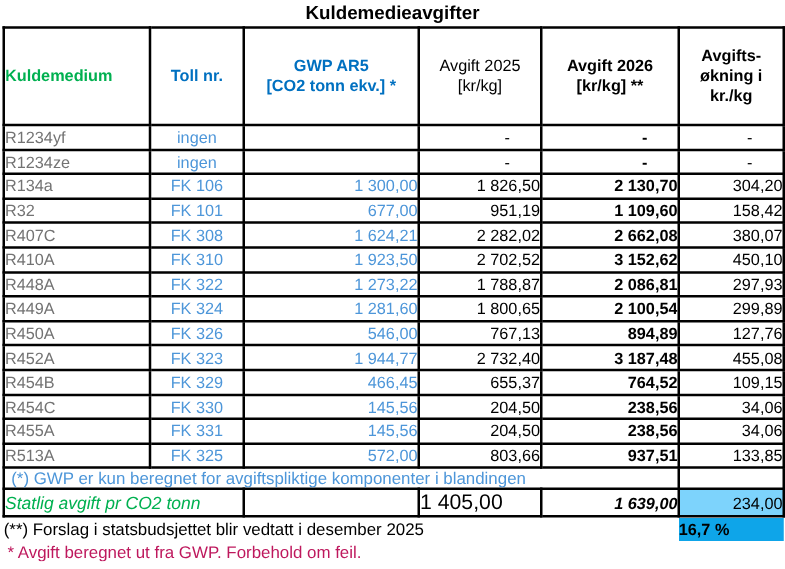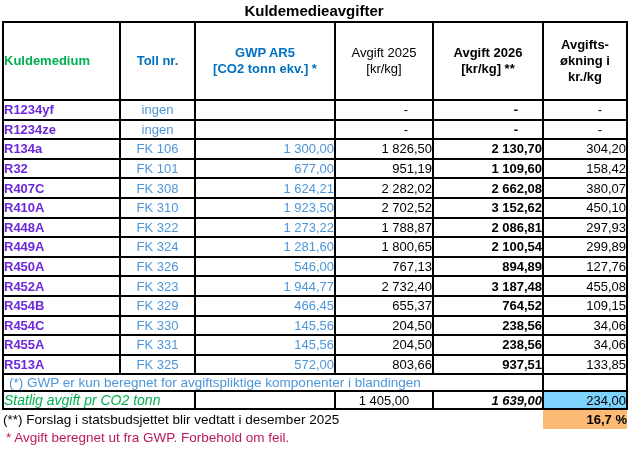--- a/index.html
+++ b/index.html
@@ -22,46 +22,46 @@
   thead tr { height:78px; }
   thead th { font-size:13px; font-weight:bold; text-align:center; vertical-align:middle; line-height:16px; }
   th.h-name { color:#00B050; text-align:left; padding-left:7px;border-radius:14px; }
   th.h-toll { color:#0070C0; }
   th.h-gwp  { color:#0070C0; }
   th.h-a25  { font-weight:normal;margin-left:12px; }
   th.h-a26  { }
   th.h-okn  { }
   tbody.data tr { height:19.6px; }
   tbody.data td { font-size:13px; vertical-align:middle; }
-  td.c-name { color:#6d28d9; font-weight:bold; padding-left:5px; }
+  td.c-name { color:#737373; font-weight:normal; padding-left:5px; }
   td.c-toll { color:#4D96D9; text-align:center; }
   td.c-gwp  { color:#4D96D9; text-align:right; padding-right:5px; }
   td.c-a25  { text-align:right; padding-right:5px; }
   td.c-a26  { text-align:right; padding-right:6px; font-weight:bold; }
   td.c-okn  { text-align:right; padding-right:5px; }
   tbody.data td.dash { padding-right:24px; }
   tr.note-blue { height:16px; }
   tr.note-blue td.note-text {
     color:#4D96D9; font-size:13.5px; padding-left:5px; text-align:left;
   }
   tr.summary { height:16px; }
   td.sum-label {
     color:#00B050; font-style:italic; font-size:14px;
     padding-left:6px; text-align:left;
   }
   td.sum-blank { }
-  td.sum-a25 { text-align:center; padding-right:5px; font-size:13px; }
+  td.sum-a25 { text-align:left; padding-right:5px; font-size:17px; }
   td.sum-a26 { text-align:right; padding-right:6px; font-size:13px; font-weight:bold; font-style:italic; }
   td.orange-cell { background:#7dd3fc; text-align:right; padding-right:5px; font-size:13px; }
   tr.forslag { height:20px; }
   tr.forslag td { border:none; }
   td.forslag-text { font-size:13.5px; padding-left:3px; text-align:left; }
   td.pct-cell {
-    background:#fdba74; font-size:13px; font-weight:bold;
-    text-align:right; padding-right:6px;
+    background:#0ea5e9; font-size:13px; font-weight:bold;
+    padding-right:6px;
   }
   tr.rednote { height:16px; }
   tr.rednote td { border:none; color:#be185d; font-size:13.5px; padding-left:3px; text-align:left; vertical-align:middle; }
 </style>
 </head>
 <body>
 
 <div class="title">Kuldemedieavgifter</div>
 
 <table class="grid">

